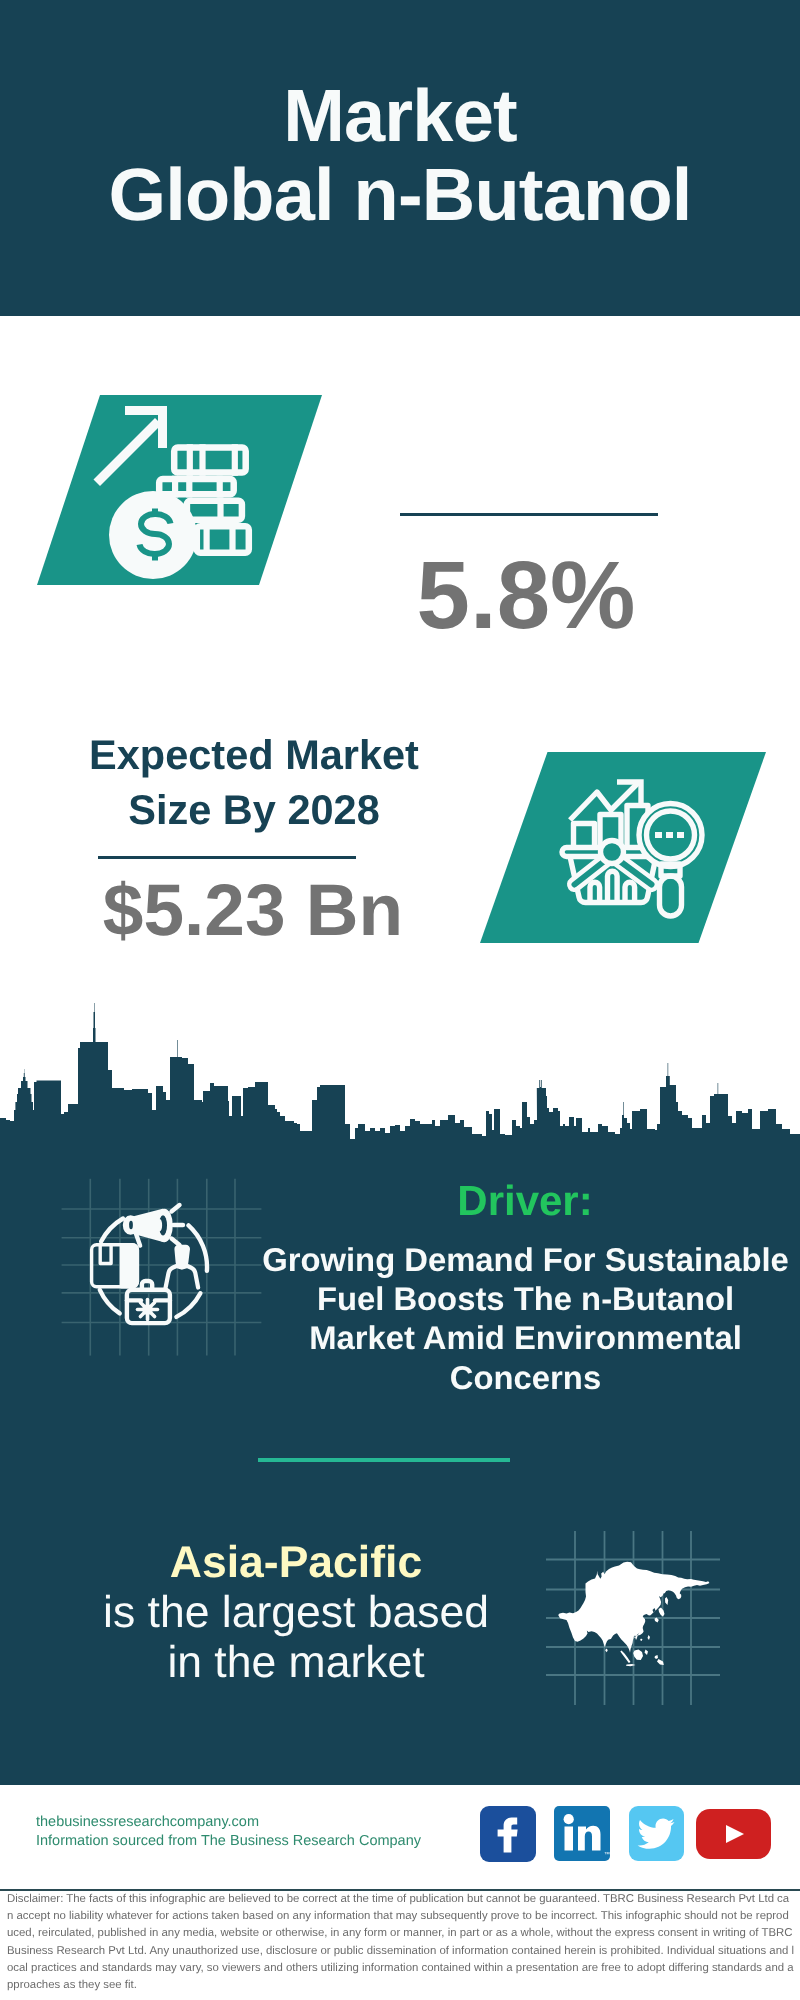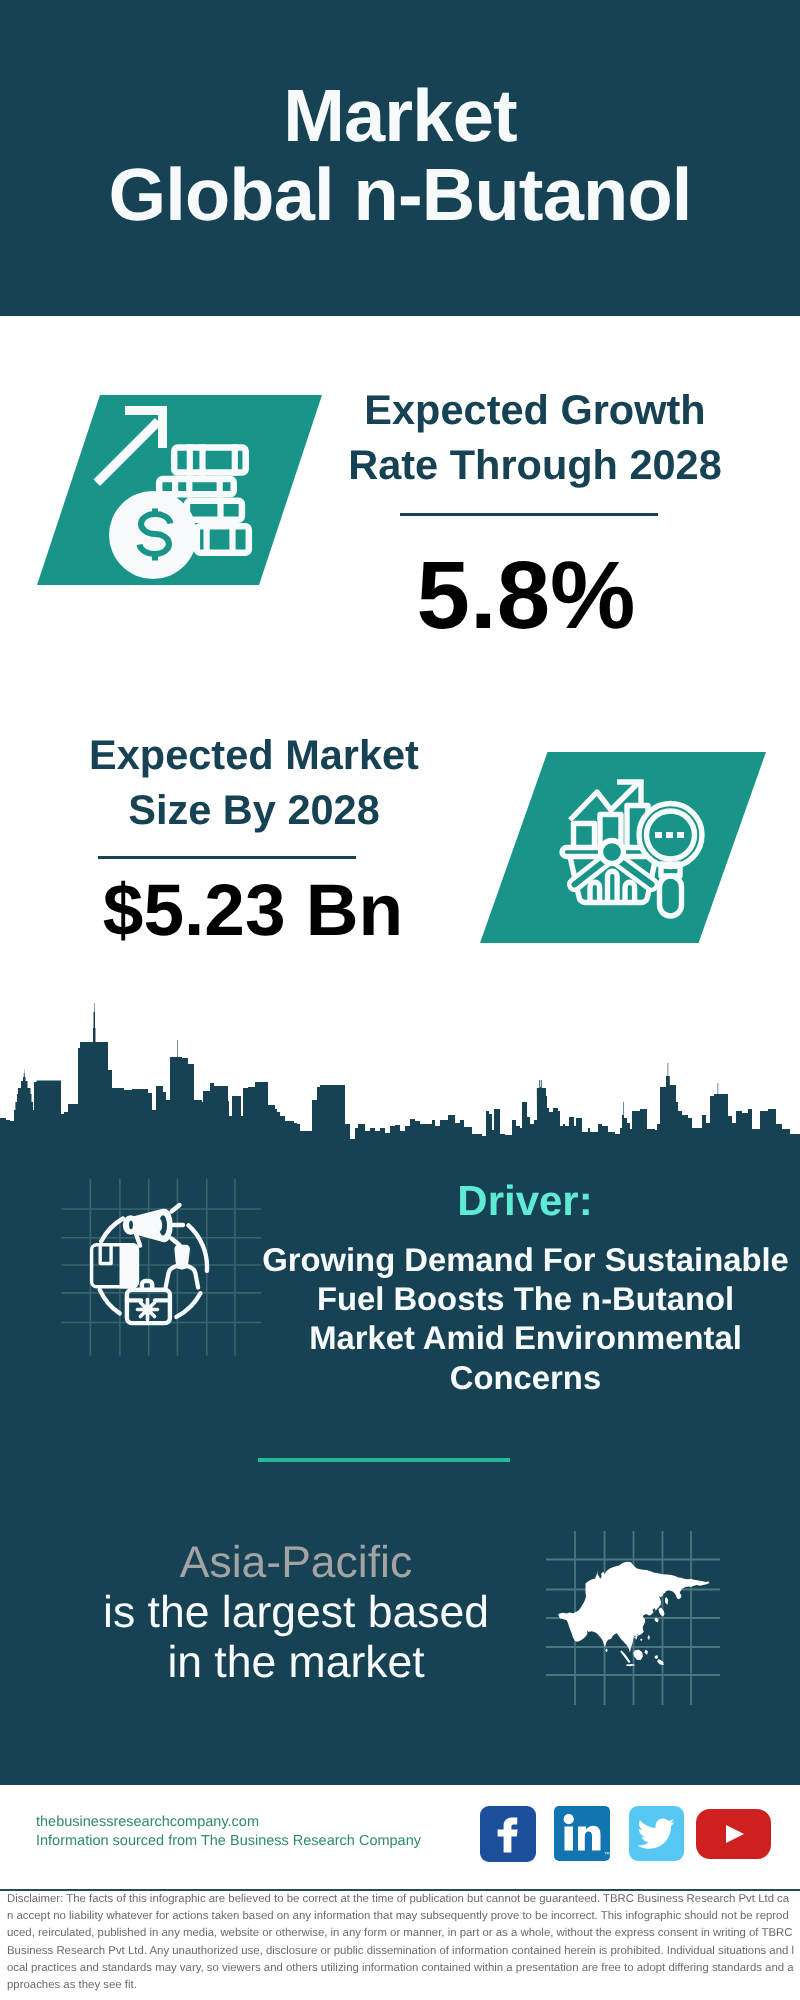--- a/index.html
+++ b/index.html
@@ -7,43 +7,43 @@
     -webkit-font-smoothing:antialiased;text-rendering:geometricPrecision;}
   .page{position:relative;width:800px;height:2000px;}
   
   .header{position:absolute;left:0;top:0;width:800px;height:316px;background:#174254;}
   .header-title{position:absolute;left:0;top:76px;width:800px;text-align:center;color:#f7fafa;
     font-size:74px;font-weight:bold;line-height:79px;letter-spacing:-0.8px;}
   
   .sec1{position:absolute;left:0;top:316px;width:800px;height:382px;background:#fff;}
   .para1{position:absolute;left:37px;top:79px;width:285px;height:190px;}
   .stat-label{color:#174254;font-size:41.5px;font-weight:bold;line-height:55px;text-align:center;}
-  .stat-value{font-size:96px;font-weight:bold;line-height:1;text-align:center;color:#000000;}
+  .stat-value{font-size:96px;font-weight:bold;line-height:1;text-align:center;color:#737373;}
   .divider{height:3px;background:#174254;}
   .g-label{position:absolute;left:325px;top:66px;width:420px;}
   .g-div{position:absolute;left:400px;top:197px;width:258px;}
   .g-value{position:absolute;left:316px;top:232px;width:420px;}
   
   .sec2{position:absolute;left:0;top:698px;width:692px;height:300px;background:#fff;text-decoration:underline;}
   .s-label{position:absolute;left:44px;top:29px;width:420px;}
   .s-div{position:absolute;left:98px;top:158px;width:258px;}
   .s-value{position:absolute;left:43px;top:176px;width:420px;font-size:73px;}
   .para2{position:absolute;left:480px;top:54px;width:286px;height:191px;}
   
   .skyline{position:absolute;left:0;top:1000px;width:800px;height:160px;display:block;}
   
   .darkbody{position:absolute;left:0;top:1140px;width:800px;height:650px;background:#174254;}
   .driver-heading{position:absolute;left:275px;top:40px;width:500px;text-align:center;
-    color:#5eead4;font-size:42px;font-weight:bold;line-height:1;}
+    color:#22c55e;font-size:42px;font-weight:bold;line-height:1;}
   .driver-text{position:absolute;left:213px;top:100px;width:625px;text-align:center;white-space:nowrap;
     color:#f7fafa;font-size:32.8px;font-weight:bold;line-height:39.2px;}
   .mid-divider{position:absolute;left:258px;top:318px;width:252px;height:4px;background:#26b894;}
   .region-block{position:absolute;left:46px;top:398px;width:500px;text-align:center;color:#f7fafa;
     font-size:44.5px;line-height:50px;}
-  .region-name{color:#a3a3a3;font-weight:normal;margin-top:20px;}
+  .region-name{color:#fef9c3;font-weight:bold;margin-top:20px;}
   .drv-icon{position:absolute;left:40px;top:10px;width:230px;height:230px;}
   .map-icon{position:absolute;left:545px;top:385px;width:195px;height:195px;}
   
   .footer{position:absolute;left:0;top:1785px;width:800px;height:215px;background:#fff;}
   .source-block{position:absolute;left:36px;top:28px;color:#2e8b6e;font-size:14.5px;line-height:18.7px;}
   .social-row{position:absolute;left:480px;top:21px;width:300px;height:60px;}
   .social{position:absolute;top:0;}
   .fb{left:0;width:56px;height:56px;background:#1b4f9c;border-radius:9px;}
   .li{left:74px;width:56px;height:55px;background:#1275b1;border-radius:5px;}
   .tw{left:149px;width:55px;height:55px;background:#55c7f2;border-radius:9px;}
@@ -87,24 +87,20 @@
           </g>
         </g>
         <circle cx="116" cy="140" r="44" fill="#f7fafa"></circle>
         <g fill="none" stroke="#199488" stroke-width="6">
           <path d="M133.5,128.5 a15,11 0 0 0 -15.5,-9.5 a14,10 0 0 0 0,20 a14,10 0 0 1 0,20 a15,11 0 0 1 -15.5,-9.5"></path>
           <path d="M118,113.5 L118,120"></path>
           <path d="M118,158 L118,165.5"></path>
         </g>
       </g>
     </svg>
-    <div class="g-label stat-label">
-      <div>Expected Growth</div>
-      <div>Rate Through 2028</div>
-    </div>
     <div class="g-div divider"></div>
     <div class="g-value stat-value">5.8%</div>
   </div>
   <div class="sec2">
     <div class="s-label stat-label">
       <div>Expected Market</div>
       <div>Size By 2028</div>
     </div>
     <div class="s-div divider"></div>
     <div class="s-value stat-value">$5.23 Bn</div>

